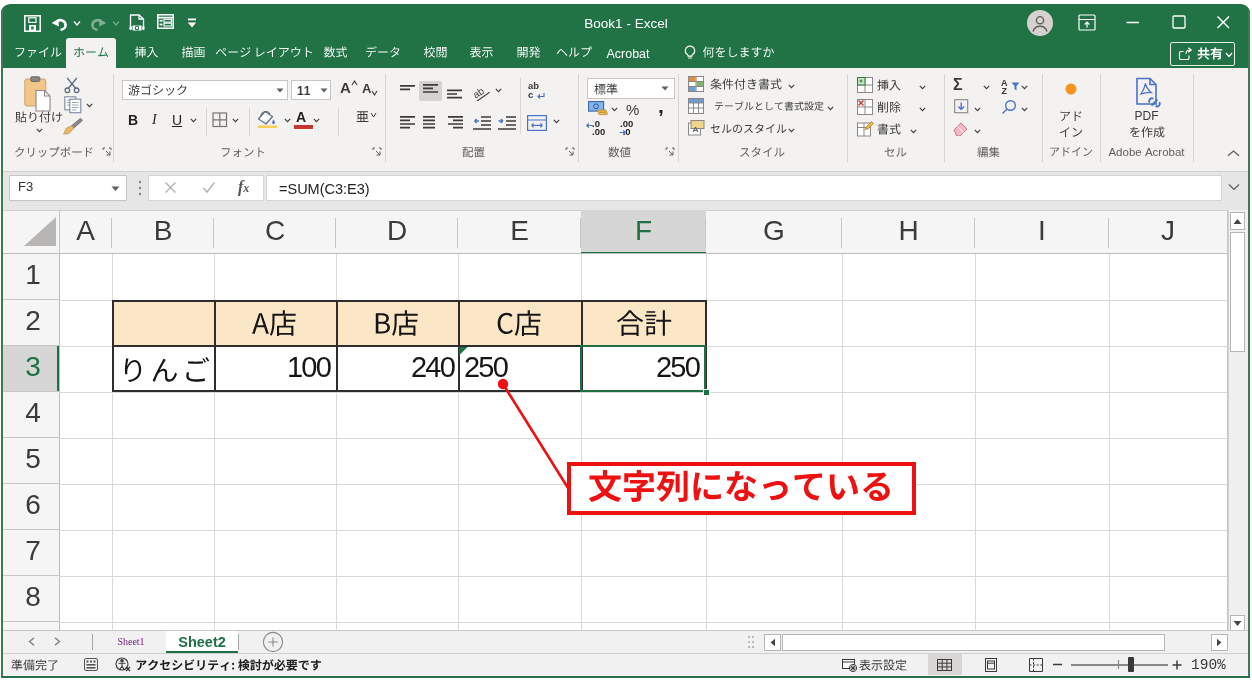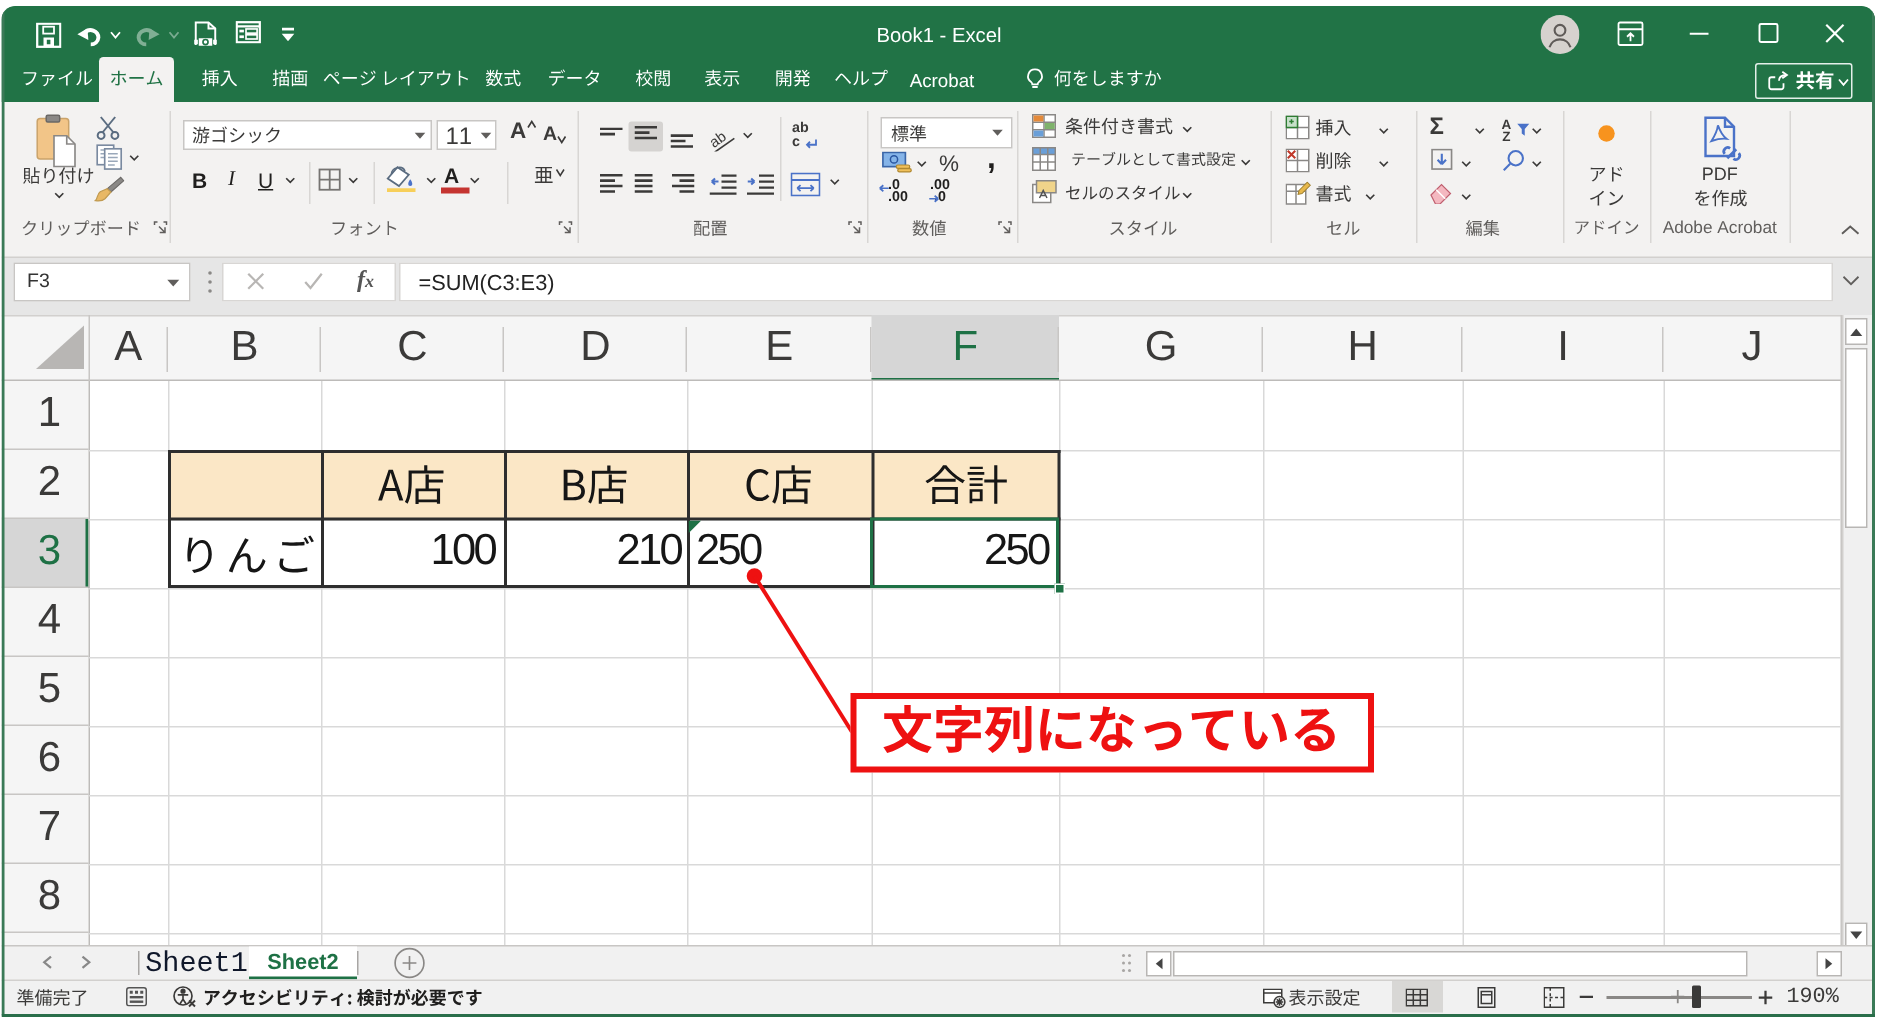--- a/index.html
+++ b/index.html
@@ -217,21 +217,21 @@
       </g>
     </svg>
 <div style="position:absolute;left:121px;top:76px;width:166px;height:20px;background:#fff;border:1px solid #c8c6c4"></div>
 <svg style="position:absolute;left:127.0px;top:80.0px;overflow:visible" width="60" height="12" viewBox="0 -10.56 60.00 12.00">
       <path d="M0.9 -9.3C1.6 -9.0 2.4 -8.4 2.8 -8.0L3.4 -8.7C3.0 -9.1 2.1 -9.6 1.5 -9.9ZM0.5 -6.1C1.2 -5.8 2.0 -5.3 2.4 -4.9L3.0 -5.6C2.5 -6.0 1.7 -6.5 0.9 -6.7ZM0.7 0.3 1.5 0.8C1.9 -0.3 2.5 -1.8 2.9 -3.1L2.2 -3.5C1.7 -2.2 1.1 -0.6 0.7 0.3ZM9.0 -4.6V-3.5H7.2V-2.7H9.0V-0.0C9.0 0.1 8.9 0.1 8.8 0.1C8.6 0.2 8.1 0.2 7.5 0.1C7.6 0.4 7.7 0.7 7.7 1.0C8.5 1.0 9.1 1.0 9.4 0.8C9.7 0.7 9.8 0.4 9.8 -0.0V-2.7H11.5V-3.5H9.8V-4.0C10.4 -4.6 11.0 -5.3 11.5 -6.0L10.9 -6.4L10.8 -6.3H7.8C8.0 -6.7 8.2 -7.1 8.4 -7.6H11.5V-8.5H8.7C8.8 -9.0 9.0 -9.4 9.0 -9.9L8.2 -10.1C7.9 -8.7 7.5 -7.3 6.8 -6.4C7.0 -6.3 7.4 -6.1 7.6 -6.0L7.8 -6.3V-5.5H10.1C9.9 -5.2 9.6 -4.9 9.4 -4.6ZM4.9 -10.1V-8.1H3.1V-7.3H4.2C4.1 -4.3 4.0 -1.3 2.4 0.4C2.6 0.5 2.9 0.8 3.0 0.9C4.3 -0.4 4.7 -2.5 4.9 -4.7H6.1C6.0 -1.4 5.9 -0.3 5.7 0.0C5.6 0.1 5.5 0.2 5.4 0.2C5.2 0.2 4.8 0.2 4.3 0.1C4.4 0.3 4.5 0.7 4.5 0.9C5.0 1.0 5.5 1.0 5.8 0.9C6.1 0.9 6.3 0.8 6.5 0.6C6.8 0.1 6.9 -1.2 6.9 -5.2C7.0 -5.3 7.0 -5.6 7.0 -5.6H5.0C5.0 -6.1 5.0 -6.7 5.0 -7.3H7.3V-8.1H5.7V-10.1Z M20.8 -9.9 20.2 -9.6C20.5 -9.2 20.9 -8.5 21.1 -8.0L21.8 -8.3C21.5 -8.8 21.1 -9.5 20.8 -9.9ZM22.3 -10.2 21.7 -10.0C22.0 -9.6 22.4 -8.9 22.6 -8.4L23.3 -8.7C23.1 -9.1 22.6 -9.8 22.3 -10.2ZM13.7 -1.2V-0.2C14.0 -0.2 14.5 -0.2 15.0 -0.2H20.9L20.9 0.5H22.0C21.9 0.3 21.9 -0.3 21.9 -0.7V-6.9C21.9 -7.2 21.9 -7.5 21.9 -7.8C21.7 -7.8 21.3 -7.8 21.0 -7.8H15.1C14.8 -7.8 14.2 -7.8 13.8 -7.9V-6.8C14.1 -6.8 14.7 -6.8 15.2 -6.8H20.9V-1.2H15.0C14.5 -1.2 14.0 -1.2 13.7 -1.2Z M27.6 -9.2 27.1 -8.4C27.8 -8.0 29.1 -7.1 29.7 -6.7L30.2 -7.5C29.7 -7.9 28.3 -8.8 27.6 -9.2ZM25.8 -0.6 26.4 0.3C27.5 0.1 29.1 -0.5 30.3 -1.2C32.3 -2.3 33.9 -3.8 35.0 -5.4L34.4 -6.4C33.4 -4.7 31.8 -3.2 29.8 -2.0C28.6 -1.3 27.1 -0.9 25.8 -0.6ZM25.8 -6.5 25.3 -5.7C26.0 -5.3 27.3 -4.5 27.9 -4.1L28.4 -4.9C27.9 -5.3 26.5 -6.1 25.8 -6.5Z M41.8 -6.9 40.9 -6.6C41.2 -6.1 41.7 -4.5 41.9 -4.0L42.7 -4.3C42.6 -4.8 42.0 -6.4 41.8 -6.9ZM46.1 -6.2 45.1 -6.6C44.9 -5.0 44.3 -3.5 43.5 -2.5C42.5 -1.2 40.9 -0.3 39.6 0.1L40.3 0.9C41.7 0.4 43.2 -0.5 44.3 -2.0C45.1 -3.0 45.6 -4.3 46.0 -5.6C46.0 -5.8 46.1 -6.0 46.1 -6.2ZM39.0 -6.3 38.1 -6.0C38.4 -5.5 39.0 -3.9 39.2 -3.3L40.1 -3.6C39.9 -4.2 39.3 -5.8 39.0 -6.3Z M54.4 -9.3 53.3 -9.7C53.3 -9.4 53.1 -8.9 53.0 -8.7C52.4 -7.7 51.3 -5.9 49.2 -4.7L50.0 -4.1C51.3 -4.9 52.3 -6.0 53.1 -7.0H57.1C56.9 -5.9 56.1 -4.4 55.2 -3.3C54.1 -2.0 52.6 -0.9 50.4 -0.3L51.3 0.5C53.5 -0.3 55.0 -1.4 56.1 -2.7C57.1 -4.0 57.9 -5.7 58.2 -6.9C58.2 -7.1 58.4 -7.3 58.5 -7.5L57.7 -8.0C57.5 -7.9 57.2 -7.9 56.9 -7.9H53.6L53.9 -8.4C54.0 -8.6 54.2 -9.0 54.4 -9.3Z" fill="#3b3a39"></path>
     </svg>
 <svg style="position:absolute;left:275px;top:84px" width="8" height="5" viewBox="0 0 8 5">
       <path d="M0.5 0.5 h7 L4 4.5 Z" fill="#605e5c"></path>
     </svg>
 <div style="position:absolute;left:290px;top:76px;width:40px;height:20px;background:#fff;border:1px solid #c8c6c4"></div>
-<div style="position:absolute;left:296px;top:80.5px;font-family:'Liberation Sans',sans-serif;font-size:16px;line-height:13.8px;color:#3b3a39;font-weight:normal;white-space:nowrap;">11</div>
+<div style="position:absolute;left:296px;top:80.5px;font-family:'Liberation Sans',sans-serif;font-size:12px;line-height:13.8px;color:#3b3a39;font-weight:bold;white-space:nowrap;">11</div>
 <svg style="position:absolute;left:319px;top:84px" width="8" height="5" viewBox="0 0 8 5">
       <path d="M0.5 0.5 h7 L4 4.5 Z" fill="#605e5c"></path>
     </svg>
 <div style="position:absolute;left:339px;top:75px;font-family:'Liberation Sans',sans-serif;font-size:15px;line-height:17.2px;color:#3b3a39;font-weight:bold;white-space:nowrap;">A</div>
 <svg style="position:absolute;left:350px;top:76px" width="7" height="6" viewBox="0 0 7 6">
       <path d="M1 5 L3.5 1 L6 5" fill="none" stroke="#3b3a39" stroke-width="1.1"></path>
     </svg>
 <div style="position:absolute;left:361px;top:78px;font-family:'Liberation Sans',sans-serif;font-size:13px;line-height:14.9px;color:#3b3a39;font-weight:bold;white-space:nowrap;">A</div>
 <svg style="position:absolute;left:370px;top:86px" width="7" height="6" viewBox="0 0 7 6">
       <path d="M1 1 L3.5 5 L6 1" fill="none" stroke="#3b3a39" stroke-width="1.1"></path>
@@ -696,21 +696,21 @@
 <svg style="position:absolute;left:495.1px;top:304.5px;overflow:visible" width="46" height="28" viewBox="0 -24.64 45.86 28.00">
       <path d="M10.6 0.4C13.2 0.4 15.2 -0.7 16.9 -2.6L15.4 -4.2C14.1 -2.8 12.6 -1.9 10.7 -1.9C6.7 -1.9 4.3 -5.2 4.3 -10.3C4.3 -15.5 6.9 -18.6 10.8 -18.6C12.5 -18.6 13.9 -17.8 15.0 -16.7L16.4 -18.4C15.2 -19.7 13.2 -20.9 10.7 -20.9C5.5 -20.9 1.6 -16.9 1.6 -10.2C1.6 -3.6 5.4 0.4 10.6 0.4Z M25.9 -8.0V2.3H27.9V1.2H40.1V2.2H42.3V-8.0H34.7V-12.0H44.1V-13.9H34.7V-17.3H32.6V-8.0ZM27.9 -0.7V-6.1H40.1V-0.7ZM21.3 -19.9V-12.6C21.3 -8.6 21.0 -2.9 18.7 1.1C19.2 1.3 20.2 1.9 20.6 2.2C23.0 -2.0 23.3 -8.3 23.3 -12.6V-17.9H44.5V-19.9H33.8V-23.5H31.6V-19.9Z" fill="#161616"></path>
     </svg>
 <svg style="position:absolute;left:614.5px;top:304.5px;overflow:visible" width="56" height="28" viewBox="0 -24.64 56.00 28.00">
       <path d="M6.9 -14.4V-12.5H21.1V-14.4ZM13.9 -21.4C16.6 -17.8 21.5 -13.9 25.9 -11.5C26.2 -12.2 26.8 -12.9 27.3 -13.4C22.8 -15.4 17.9 -19.3 14.9 -23.5H12.7C10.6 -19.8 5.9 -15.5 1.0 -13.0C1.4 -12.6 2.0 -11.9 2.3 -11.4C7.1 -14.0 11.6 -18.0 13.9 -21.4ZM5.5 -9.0V2.3H7.6V1.1H20.5V2.3H22.6V-9.0ZM7.6 -0.8V-7.1H20.5V-0.8Z M30.4 -15.0V-13.4H39.1V-15.0ZM30.5 -22.5V-20.9H39.2V-22.5ZM30.4 -11.3V-9.6H39.1V-11.3ZM29.1 -18.9V-17.1H40.2V-18.9ZM46.8 -23.4V-13.9H40.2V-11.9H46.8V2.2H48.9V-11.9H55.2V-13.9H48.9V-23.4ZM30.4 -7.5V1.9H32.2V0.6H39.1V-7.5ZM32.2 -5.8H37.2V-1.1H32.2Z" fill="#161616"></path>
     </svg>
 <svg style="position:absolute;left:118.0px;top:352.0px;overflow:visible" width="91" height="28" viewBox="0 -24.64 91.00 28.00">
       <path d="M9.5 -22.1 7.0 -22.2C7.0 -21.4 6.9 -20.6 6.8 -19.8C6.5 -17.5 5.9 -13.4 5.9 -10.7C5.9 -8.9 6.1 -7.3 6.2 -6.3L8.4 -6.4C8.2 -7.8 8.2 -8.8 8.3 -9.9C8.7 -13.6 11.9 -18.6 15.4 -18.6C18.4 -18.6 19.9 -15.5 19.9 -11.0C19.9 -4.0 15.1 -1.5 9.0 -0.6L10.4 1.4C17.3 0.1 22.2 -3.3 22.2 -11.1C22.2 -16.9 19.5 -20.7 15.8 -20.7C12.2 -20.7 9.3 -17.2 8.2 -14.3C8.3 -16.3 8.9 -20.0 9.5 -22.1Z M46.8 -20.8 44.4 -21.8C44.0 -21.0 43.7 -20.3 43.3 -19.6C41.8 -16.9 35.7 -5.4 33.6 0.2L36.0 1.1C36.4 -0.3 37.6 -3.6 38.4 -5.3C39.5 -7.5 41.6 -9.8 43.9 -9.8C45.2 -9.8 45.9 -9.1 45.9 -7.8C46.0 -6.3 46.0 -4.1 46.1 -2.5C46.2 -0.9 47.1 1.0 50.1 1.0C54.2 1.0 56.5 -2.1 58.0 -6.6L56.2 -8.1C55.4 -5.2 53.6 -1.3 50.5 -1.3C49.3 -1.3 48.3 -1.9 48.2 -3.3C48.1 -4.6 48.2 -6.8 48.1 -8.5C48.0 -10.7 46.7 -11.8 44.8 -11.8C43.5 -11.8 42.0 -11.3 40.7 -10.1C42.1 -12.8 44.7 -17.5 45.9 -19.4C46.3 -19.9 46.6 -20.4 46.8 -20.8Z M69.1 -19.3V-17.1C71.3 -16.9 73.7 -16.8 76.5 -16.8C79.1 -16.8 82.1 -17.0 84.0 -17.1V-19.4C82.0 -19.2 79.2 -19.0 76.5 -19.0C73.7 -19.0 71.1 -19.1 69.1 -19.3ZM70.2 -8.1 67.9 -8.3C67.6 -7.2 67.3 -5.9 67.3 -4.4C67.3 -0.9 70.6 1.0 76.3 1.0C80.3 1.0 83.9 0.6 85.9 0.0L85.8 -2.4C83.7 -1.7 80.1 -1.3 76.3 -1.3C71.8 -1.3 69.6 -2.7 69.6 -4.9C69.6 -5.9 69.8 -7.0 70.2 -8.1ZM84.8 -22.5 83.3 -21.8C84.1 -20.8 85.0 -19.1 85.6 -17.9L87.1 -18.6C86.5 -19.7 85.5 -21.5 84.8 -22.5ZM87.9 -23.6 86.4 -23.0C87.2 -21.9 88.1 -20.3 88.7 -19.1L90.3 -19.8C89.7 -20.8 88.6 -22.6 87.9 -23.6Z" fill="#161616"></path>
     </svg>
 <div style="position:absolute;left:0;right:920px;text-align:right;top:346.7px;font-family:'Liberation Sans',sans-serif;font-size:29px;line-height:33.3px;color:#161616;font-weight:normal;letter-spacing:-1.8px;white-space:nowrap;">100</div>
-<div style="position:absolute;left:0;right:796px;text-align:right;top:346.7px;font-family:'Liberation Sans',sans-serif;font-size:29px;line-height:33.3px;color:#161616;font-weight:normal;letter-spacing:-1.8px;white-space:nowrap;">210</div>
+<div style="position:absolute;left:0;right:796px;text-align:right;top:346.7px;font-family:'Liberation Sans',sans-serif;font-size:29px;line-height:33.3px;color:#161616;font-weight:normal;letter-spacing:-1.8px;white-space:nowrap;">240</div>
 <div style="position:absolute;left:463px;top:346.7px;font-family:'Liberation Sans',sans-serif;font-size:29px;line-height:33.3px;color:#161616;font-weight:normal;letter-spacing:-1.8px;white-space:nowrap;">250</div>
 <div style="position:absolute;left:0;right:551px;text-align:right;top:346.7px;font-family:'Liberation Sans',sans-serif;font-size:29px;line-height:33.3px;color:#161616;font-weight:normal;letter-spacing:-1.8px;white-space:nowrap;">250</div>
 <svg style="position:absolute;left:458px;top:343px" width="10" height="10" viewBox="0 0 10 10">
       <path d="M0 0 H8.5 L0 8.5 Z" fill="#1e7145"></path>
     </svg>
 <div style="position:absolute;left:579px;top:340.5px;width:126px;height:47px;border:2px solid #1e7145"></div>
 <div style="position:absolute;left:702px;top:385px;width:7px;height:7px;background:#1e7145;border:1px solid #fff"></div>
 <svg style="position:absolute;left:494px;top:372px" width="90" height="120" viewBox="0 0 90 120">
       <circle cx="8" cy="8" r="5.2" fill="#ee1111"></circle>
       <line x1="8" y1="8" x2="73" y2="112" stroke="#ee1111" stroke-width="2.6"></line>
@@ -730,21 +730,21 @@
       <path d="M0.5 1 L4.5 6 L8.5 1 Z" fill="#444"></path>
     </svg>
 <div style="position:absolute;left:0px;top:626px;width:1249px;height:23px;background:#f1f1f1;border-top:1px solid #c8c6c4"></div>
 <svg style="position:absolute;left:26px;top:633px" width="11" height="9" viewBox="0 0 11 9">
       <path d="M7 0.8 L2.5 4.5 L7 8.2" fill="none" stroke="#888" stroke-width="1.5"></path>
     </svg>
 <svg style="position:absolute;left:50px;top:633px" width="11" height="9" viewBox="0 0 11 9">
       <path d="M4 0.8 L8.5 4.5 L4 8.2" fill="none" stroke="#888" stroke-width="1.5"></path>
     </svg>
 <div style="position:absolute;left:91px;top:630px;width:1px;height:16px;background:#a8a6a4"></div>
-<div style="position:absolute;left:130px;transform:translateX(-50%);top:629.5px;font-family:Liberation Mono, monospace;font-size:19px;line-height:16.7px;color:#0f172a;font-weight:normal;white-space:nowrap;">Sheet1</div>
+<div style="position:absolute;left:130px;transform:translateX(-50%);top:629.5px;font-family:Liberation Serif, serif;font-size:10px;line-height:16.7px;color:#701a75;font-weight:normal;white-space:nowrap;">Sheet1</div>
 <div style="position:absolute;left:165px;top:627px;width:72px;height:22px;background:#fff"></div>
 <div style="position:absolute;left:165px;top:646.5px;width:72px;height:2.5px;background:#1e7145"></div>
 <div style="position:absolute;left:201px;transform:translateX(-50%);top:629.5px;font-family:'Liberation Sans',sans-serif;font-size:14.5px;line-height:16.7px;color:#1e7145;font-weight:600;white-space:nowrap;">Sheet2</div>
 <div style="position:absolute;left:237px;top:630px;width:1px;height:16px;background:#a8a6a4"></div>
 <svg style="position:absolute;left:261px;top:627px" width="22" height="22" viewBox="0 0 22 22">
       <circle cx="11" cy="11" r="9.6" fill="none" stroke="#8a8886" stroke-width="1.1"></circle>
       <path d="M11 6.4 v9.2 M6.4 11 h9.2" stroke="#8a8886" stroke-width="1.1"></path>
     </svg>
 <svg style="position:absolute;left:746px;top:630px" width="8" height="16" viewBox="0 0 8 16">
       <g fill="#a8a6a4">

